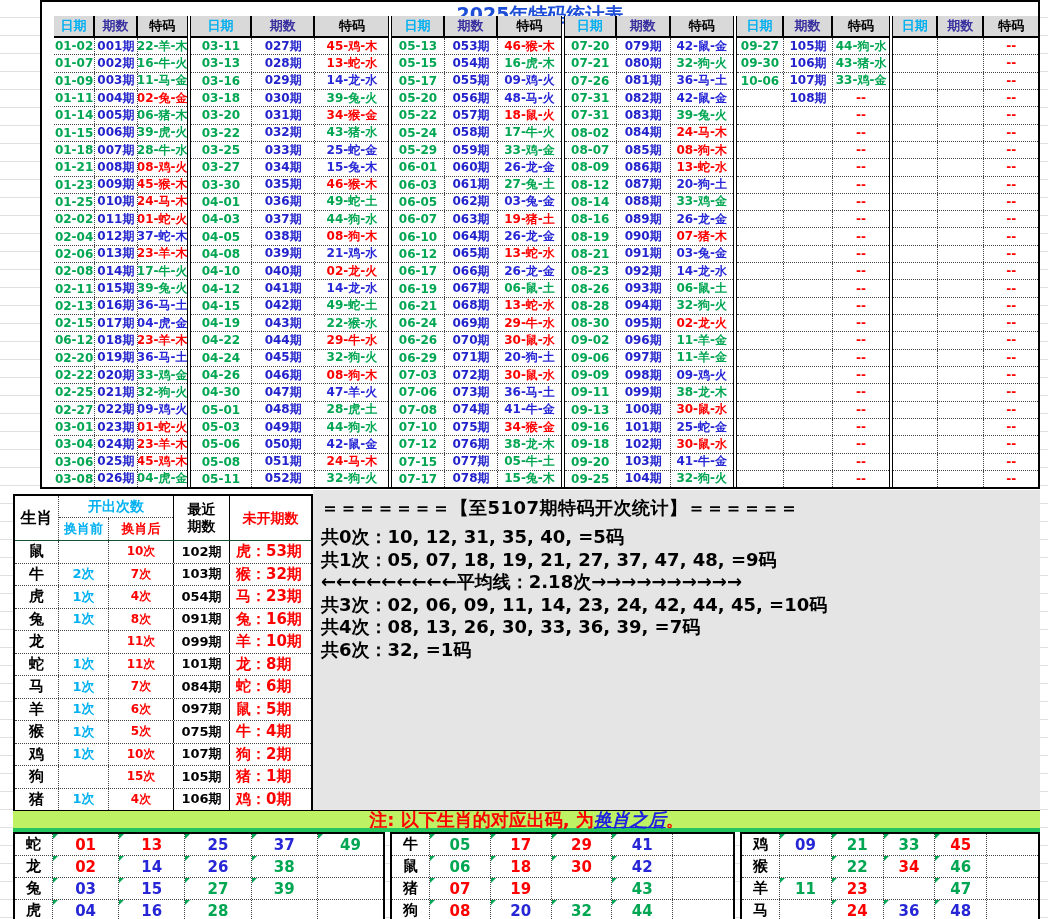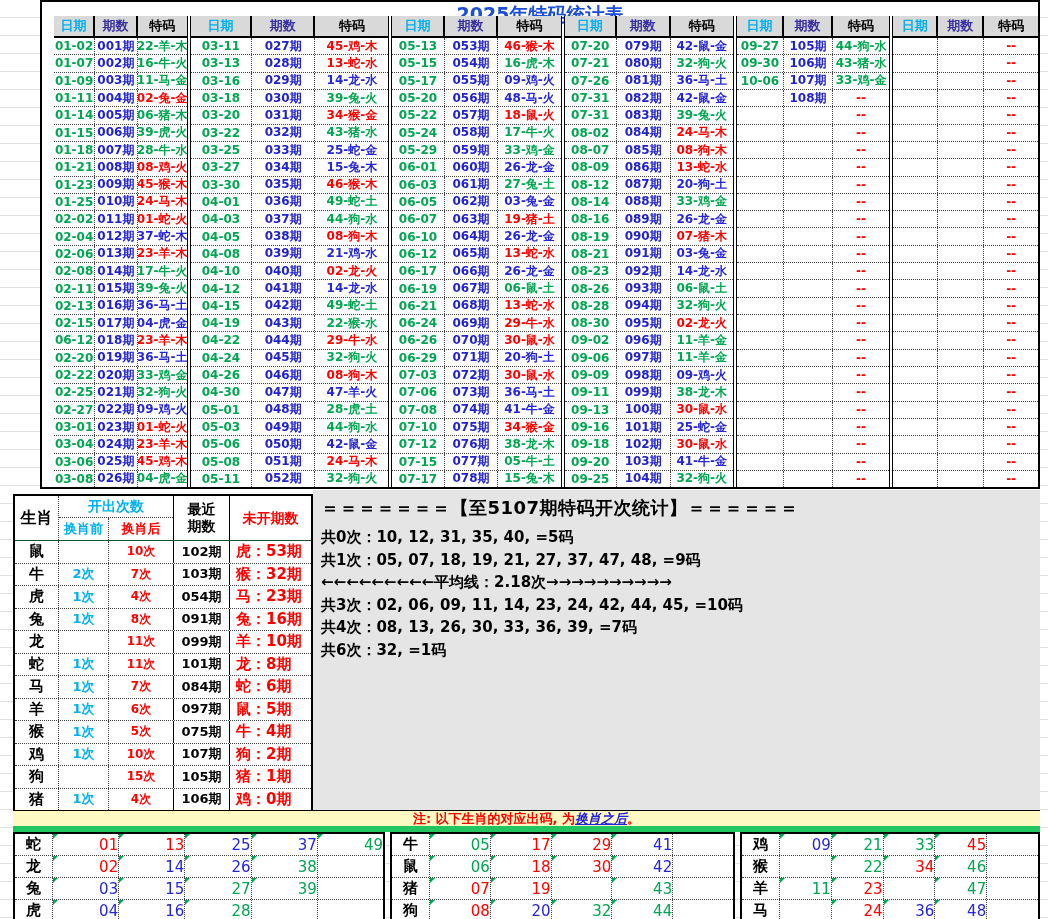--- a/index.html
+++ b/index.html
@@ -50,35 +50,35 @@
   .zrow:last-child{border-bottom:none;}
   .zrow .zc1{font-size:15px;font-weight:bold;}
   .zrow .v-before{width:50px;flex:none;display:flex;align-items:center;justify-content:center;color:#00b0f0;font-weight:bold;font-size:13px;border-right:1px dotted #444;box-sizing:border-box;}
   .zrow .v-after{width:65px;flex:none;display:flex;align-items:center;justify-content:center;color:#fe0000;font-weight:bold;font-size:12px;border-right:1.5px solid #000;box-sizing:border-box;}
   .zrow .v-recent{width:56px;flex:none;display:flex;align-items:center;justify-content:center;color:#000;font-weight:bold;font-size:13px;border-right:1.5px solid #000;box-sizing:border-box;}
   .zrow .v-unopened{flex:1;display:flex;align-items:center;justify-content:flex-start;padding-left:6px;color:#fe0000;font-weight:bold;font-size:15px;box-sizing:border-box;}
   
   .stats-block{position:absolute;left:313px;top:490px;width:727px;height:322px;background:#e5e5e5;z-index:1;
     padding:6px 0 0 8px;box-sizing:border-box;color:#000;}
   .stats-title{font-weight:bold;font-size:18px;letter-spacing:0.5px;margin-bottom:6px;white-space:nowrap;}
-  .stats-line{font-weight:bold;font-size:15px;line-height:22.5px;white-space:nowrap;}
+  .stats-line{font-weight:bold;font-size:18px;line-height:22.5px;white-space:nowrap;}
   
-  .note-line{position:absolute;left:13px;top:810px;width:1027px;height:22px;background:#fef9c3;z-index:2;
-    border-top:1px solid #000;border-bottom:6px solid #22c55e;box-sizing:border-box;
-    display:flex;align-items:center;justify-content:center;font-weight:bold;font-size:13px;}
+  .note-line{position:absolute;left:13px;top:810px;width:1027px;height:22px;background:#bef264;z-index:2;
+    border-top:1px solid #000;border-bottom:4px solid #22c55e;box-sizing:border-box;
+    display:flex;align-items:center;justify-content:center;font-weight:bold;font-size:18px;}
   .note-line .n-red{color:#fe0000;}
   .note-line .n-blue{color:#2020e0;font-style:italic;text-decoration:underline;}
   
   .bottom-table{position:absolute;left:13px;top:832px;width:1027px;height:90px;display:flex;z-index:2;}
   .bgroup{border:2px solid #000;box-sizing:border-box;background:#fff;display:flex;flex-direction:column;margin-right:5px;}
   .bgroup:nth-child(1){width:372px;} .bgroup:nth-child(2){width:345px;} .bgroup:nth-child(3){width:300px;margin-right:0;}
   .brow{height:21px;flex:none;display:flex;border-bottom:1px dotted #444;}
   .brow:last-child{border-bottom:none;}
   .b-zodiac{width:38px;flex:none;display:flex;align-items:center;justify-content:center;font-weight:bold;font-size:15px;color:#000;border-right:1px dotted #444;box-sizing:border-box;}
-  .b-num{flex:1;position:relative;display:flex;align-items:center;justify-content:flex-end;font-weight:normal;font-size:15px;border-right:1px dotted #444;box-sizing:border-box;}
+  .b-num{flex:1;position:relative;display:flex;align-items:center;justify-content:center;font-weight:bold;font-size:15px;border-right:1px dotted #444;box-sizing:border-box;}
   .b-num:last-child{border-right:none;}
   .tri{position:absolute;top:0;left:0;width:0;height:0;border-top:5px solid #00a651;border-right:5px solid transparent;}
 </style>
 </head>
 <body>
 
 <div class="page">
   <div class="gridlines"></div>
 
   <div class="top-table">

